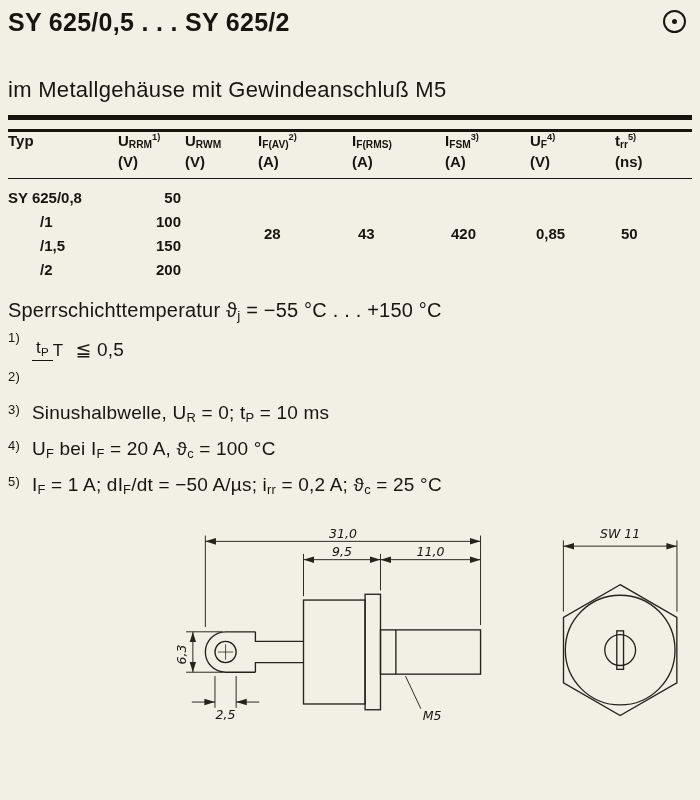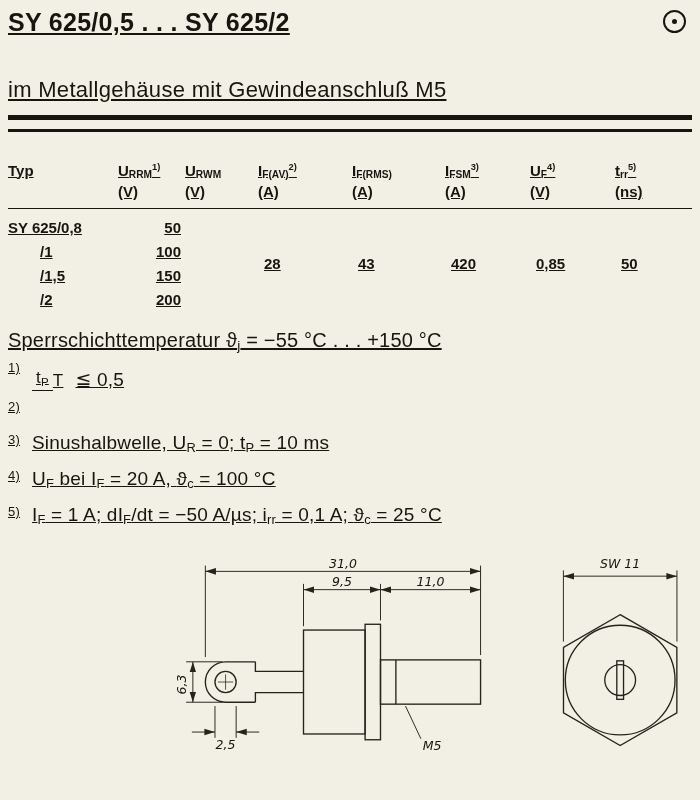--- a/index.html
+++ b/index.html
@@ -1,35 +1,35 @@
 <!DOCTYPE html>
 <html><head>
 <meta charset="utf-8">
 <style>
   html,body{margin:0;padding:0;}
   body{width:700px;height:800px;background:#e9e6db;font-family:"Liberation Sans",sans-serif;}
   .page{position:relative;width:700px;height:800px;background:#f2efe4;color:#17150f;
-        box-sizing:border-box;padding:8px 8px 0 8px;overflow:hidden;text-decoration:underline;}
+        box-sizing:border-box;padding:8px 8px 0 8px;overflow:hidden;}
 
   
   h1{margin:0;font-size:25px;line-height:1.12;font-weight:700;letter-spacing:.3px;}
   .logo{position:absolute;top:10px;right:14px;width:19px;height:19px;border:2px solid #17150f;
         border-radius:50%;display:flex;align-items:center;justify-content:center;}
   .logo .dot{width:5px;height:5px;background:#17150f;border-radius:50%;}
   h2{margin:10px 0 0 0;font-size:22px;font-weight:400;line-height:29px;letter-spacing:.3px;}
 
   
   .rule{background:#17150f;}
   .rule.thick{height:5px;margin-top:11px;}
   .rule.med{height:2.5px;margin-top:9px;}
   .rule.thin{height:1.6px;margin-top:7px;}
 
   
   .thead,.tbody{display:grid;grid-template-columns:110px 67px 73px 94px 93px 85px 85px 77px;}
-  .thead{margin-top:30px;font-size:15px;font-weight:700;}
+  .thead{font-size:15px;font-weight:700;}
   .th .unit{margin-top:3px;min-height:18px;}
   .tbody{grid-auto-rows:24px;font-size:15px;font-weight:700;margin-top:6px;}
   .td{display:flex;align-items:center;}
   .td.typ{grid-column:1;}
   .td.typ.indent{padding-left:32px;}
   .td.val{grid-column:2;justify-content:flex-end;padding-right:4px;}
   .r1{grid-row:1}.r2{grid-row:2}.r3{grid-row:3}.r4{grid-row:4}
   .td.shared{grid-row:1 / span 4;align-self:center;padding-left:6px;}
   .c4{grid-column:4}.c5{grid-column:5}.c6{grid-column:6}.c7{grid-column:7}.c8{grid-column:8}
 
@@ -141,21 +141,21 @@
   <div class="footnote">
     <span class="marker">3)</span>
     <span class="fn-body"><span>Sinushalbwelle, U</span><span class="v-sub">R</span><span> = 0; t</span><span class="v-sub">P</span><span> = 10 ms</span></span>
   </div>
   <div class="footnote">
     <span class="marker">4)</span>
     <span class="fn-body"><span>U</span><span class="v-sub">F</span><span> bei I</span><span class="v-sub">F</span><span> = 20 A, </span><span>ϑ</span><span class="v-sub">c</span><span> = 100 °C</span></span>
   </div>
   <div class="footnote">
     <span class="marker">5)</span>
-    <span class="fn-body"><span>I</span><span class="v-sub">F</span><span> = 1 A; dI</span><span class="v-sub">F</span><span>/dt = −50 A/µs; i</span><span class="v-sub">rr</span><span> = 0,1 A; </span><span>ϑ</span><span class="v-sub">c</span><span> = 25 °C</span></span>
+    <span class="fn-body"><span>I</span><span class="v-sub">F</span><span> = 1 A; dI</span><span class="v-sub">F</span><span>/dt = −50 A/µs; i</span><span class="v-sub">rr</span><span> = 0,2 A; </span><span>ϑ</span><span class="v-sub">c</span><span> = 25 °C</span></span>
   </div>
 
   <div class="drawings">
 
     <svg width="380" height="212" viewBox="0 0 380 212">
       <defs>
         <marker id="arr1" markerWidth="11" markerHeight="8" refX="11" refY="4" orient="auto-start-reverse" markerUnits="userSpaceOnUse">
           <path d="M11,4 L0,0.6 L0,7.4 Z" fill="#26231d"></path>
         </marker>
       </defs>

